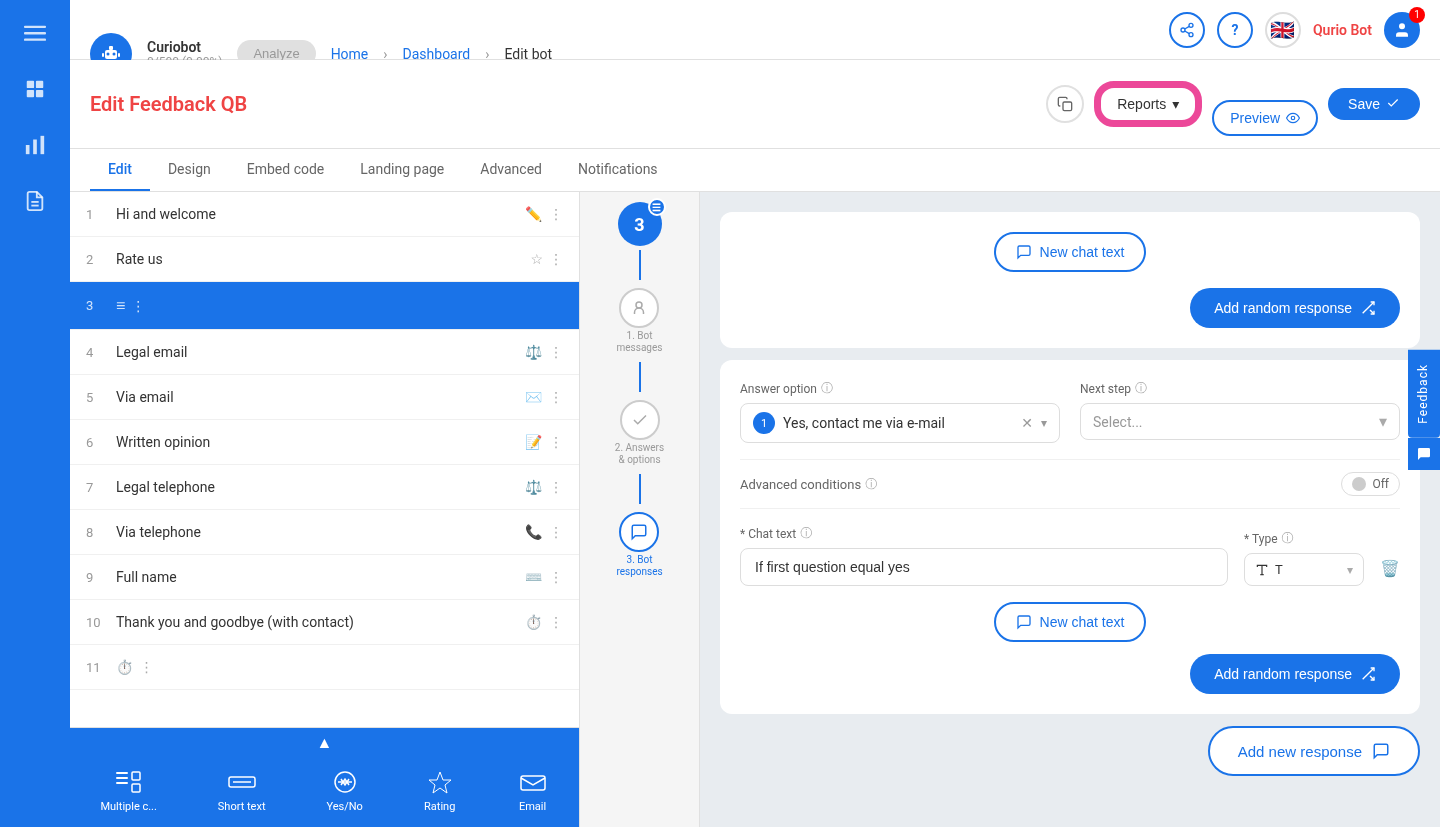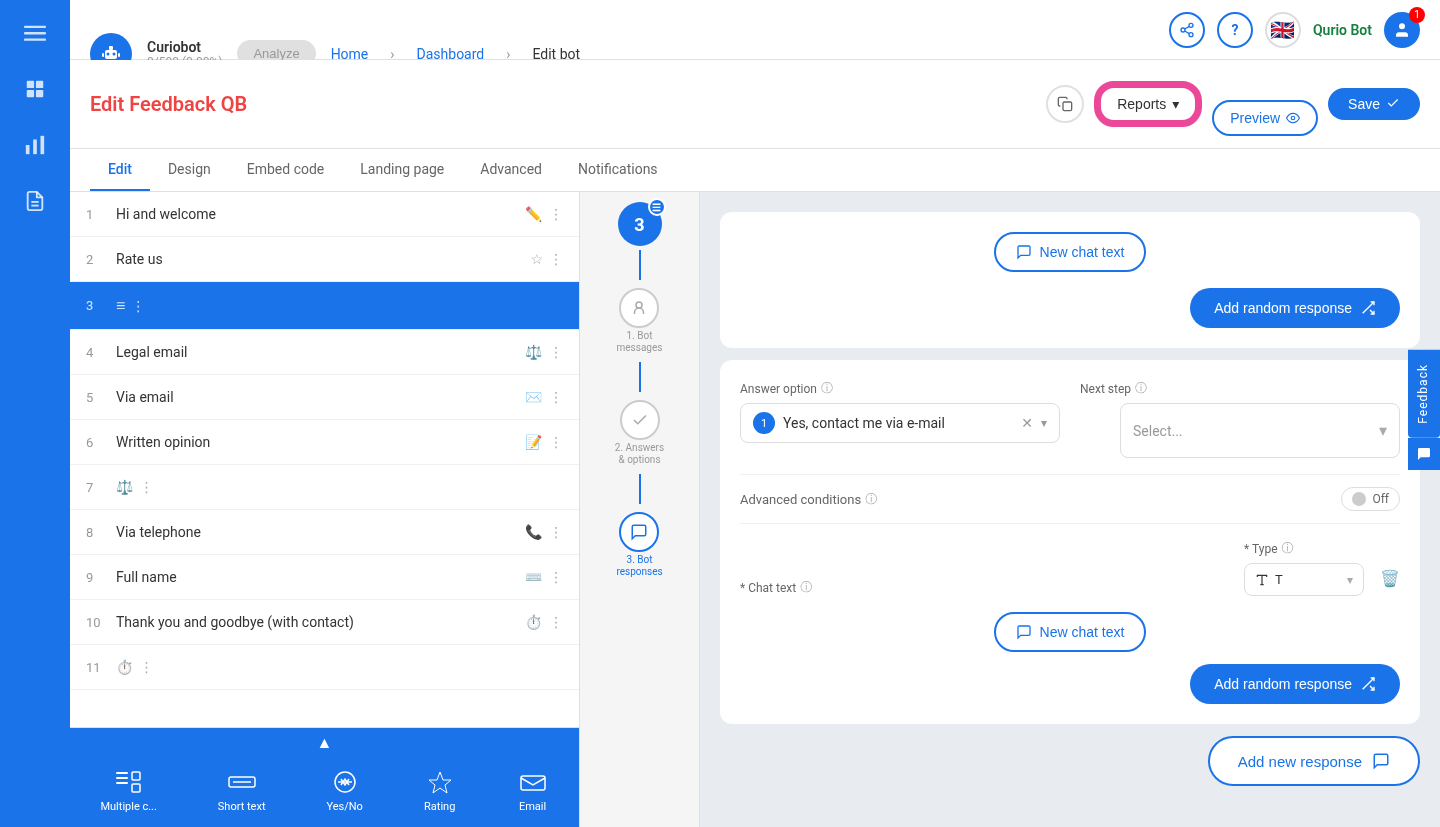--- a/index.html
+++ b/index.html
@@ -72,21 +72,21 @@
       border: none;
       border-radius: 20px;
       padding: 6px 16px;
       font-size: 13px;
       color: #999;
       cursor: not-allowed;
     }
     .breadcrumb {
       display: flex;
       align-items: center;
-      gap: 22px;
+      gap: 15px;
       font-size: 14px;
       color: #1a73e8;
     }
     .breadcrumb .sep { color: #999; }
     .breadcrumb .current { color: #333; }
     .top-bar-right {
       display: flex;
       align-items: center;
       gap: 12px;
     }
@@ -111,21 +111,21 @@
       cursor: pointer;
       border: 2px solid #ddd;
       display: flex;
       align-items: center;
       justify-content: center;
       font-size: 20px;
     }
     .user-name {
       font-size: 14px;
       font-weight: 600;
-      color: #15803d;
+      color: #ef4444;
     }
     .user-avatar {
       width: 36px;
       height: 36px;
       border-radius: 50%;
       background: #1a73e8;
       display: flex;
       align-items: center;
       justify-content: center;
       color: white;
@@ -483,26 +483,25 @@
       justify-content: center;
       font-size: 11px;
       flex-shrink: 0;
     }
     .answer-text { flex: 1; font-size: 14px; color: #333; }
     .answer-clear { color: #999; cursor: pointer; font-size: 14px; }
     .answer-dropdown { color: #999; cursor: pointer; font-size: 12px; }
     .next-step-input {
       border: 1px solid #ddd;
       border-radius: 8px;
-      padding: 17px 12px;
+      padding: 8px 12px;
       display: flex;
       align-items: center;
       justify-content: space-between;
       background: white;
-      margin-left: 40px;
     }
     .select-placeholder { color: #999; font-size: 14px; }
     .advanced-conditions {
       display: flex;
       justify-content: space-between;
       align-items: center;
       padding: 12px 0;
       border-top: 1px solid #f0f0f0;
       border-bottom: 1px solid #f0f0f0;
       margin-bottom: 16px;
@@ -742,20 +741,21 @@
           <span class="question-num">6</span>
           <span class="question-label">Written opinion</span>
           <div class="question-actions">
             <span class="q-action-icon">📝</span>
             <span class="q-action-icon">⋮</span>
           </div>
         </div>
 
         <div class="question-item">
           <span class="question-num">7</span>
+          <span class="question-label">Legal telephone</span>
           <div class="question-actions">
             <span class="q-action-icon">⚖️</span>
             <span class="q-action-icon">⋮</span>
           </div>
         </div>
 
         <div class="question-item">
           <span class="question-num">8</span>
           <span class="question-label">Via telephone</span>
           <div class="question-actions">
@@ -941,20 +941,21 @@
             <span>Off</span>
           </div>
         </div>
 
         <div class="chat-text-section">
           <div class="chat-text-field">
             <div class="field-label">
               <span>* Chat text</span>
               <span style="color:#aaa;font-size:12px;">ⓘ</span>
             </div>
+            <input class="chat-text-input" type="text" value="If first question equal yes" readonly="" style="">
           </div>
           <div class="type-field">
             <div class="field-label">
               <span>* Type</span>
               <span style="color:#aaa;font-size:12px;">ⓘ</span>
             </div>
             <div class="type-input">
               <svg width="14" height="14" viewBox="0 0 24 24" fill="none" stroke="#333" stroke-width="2">
                   <polyline points="4 7 4 4 20 4 20 7"></polyline>
                   <line x1="9" y1="20" x2="15" y2="20"></line>

